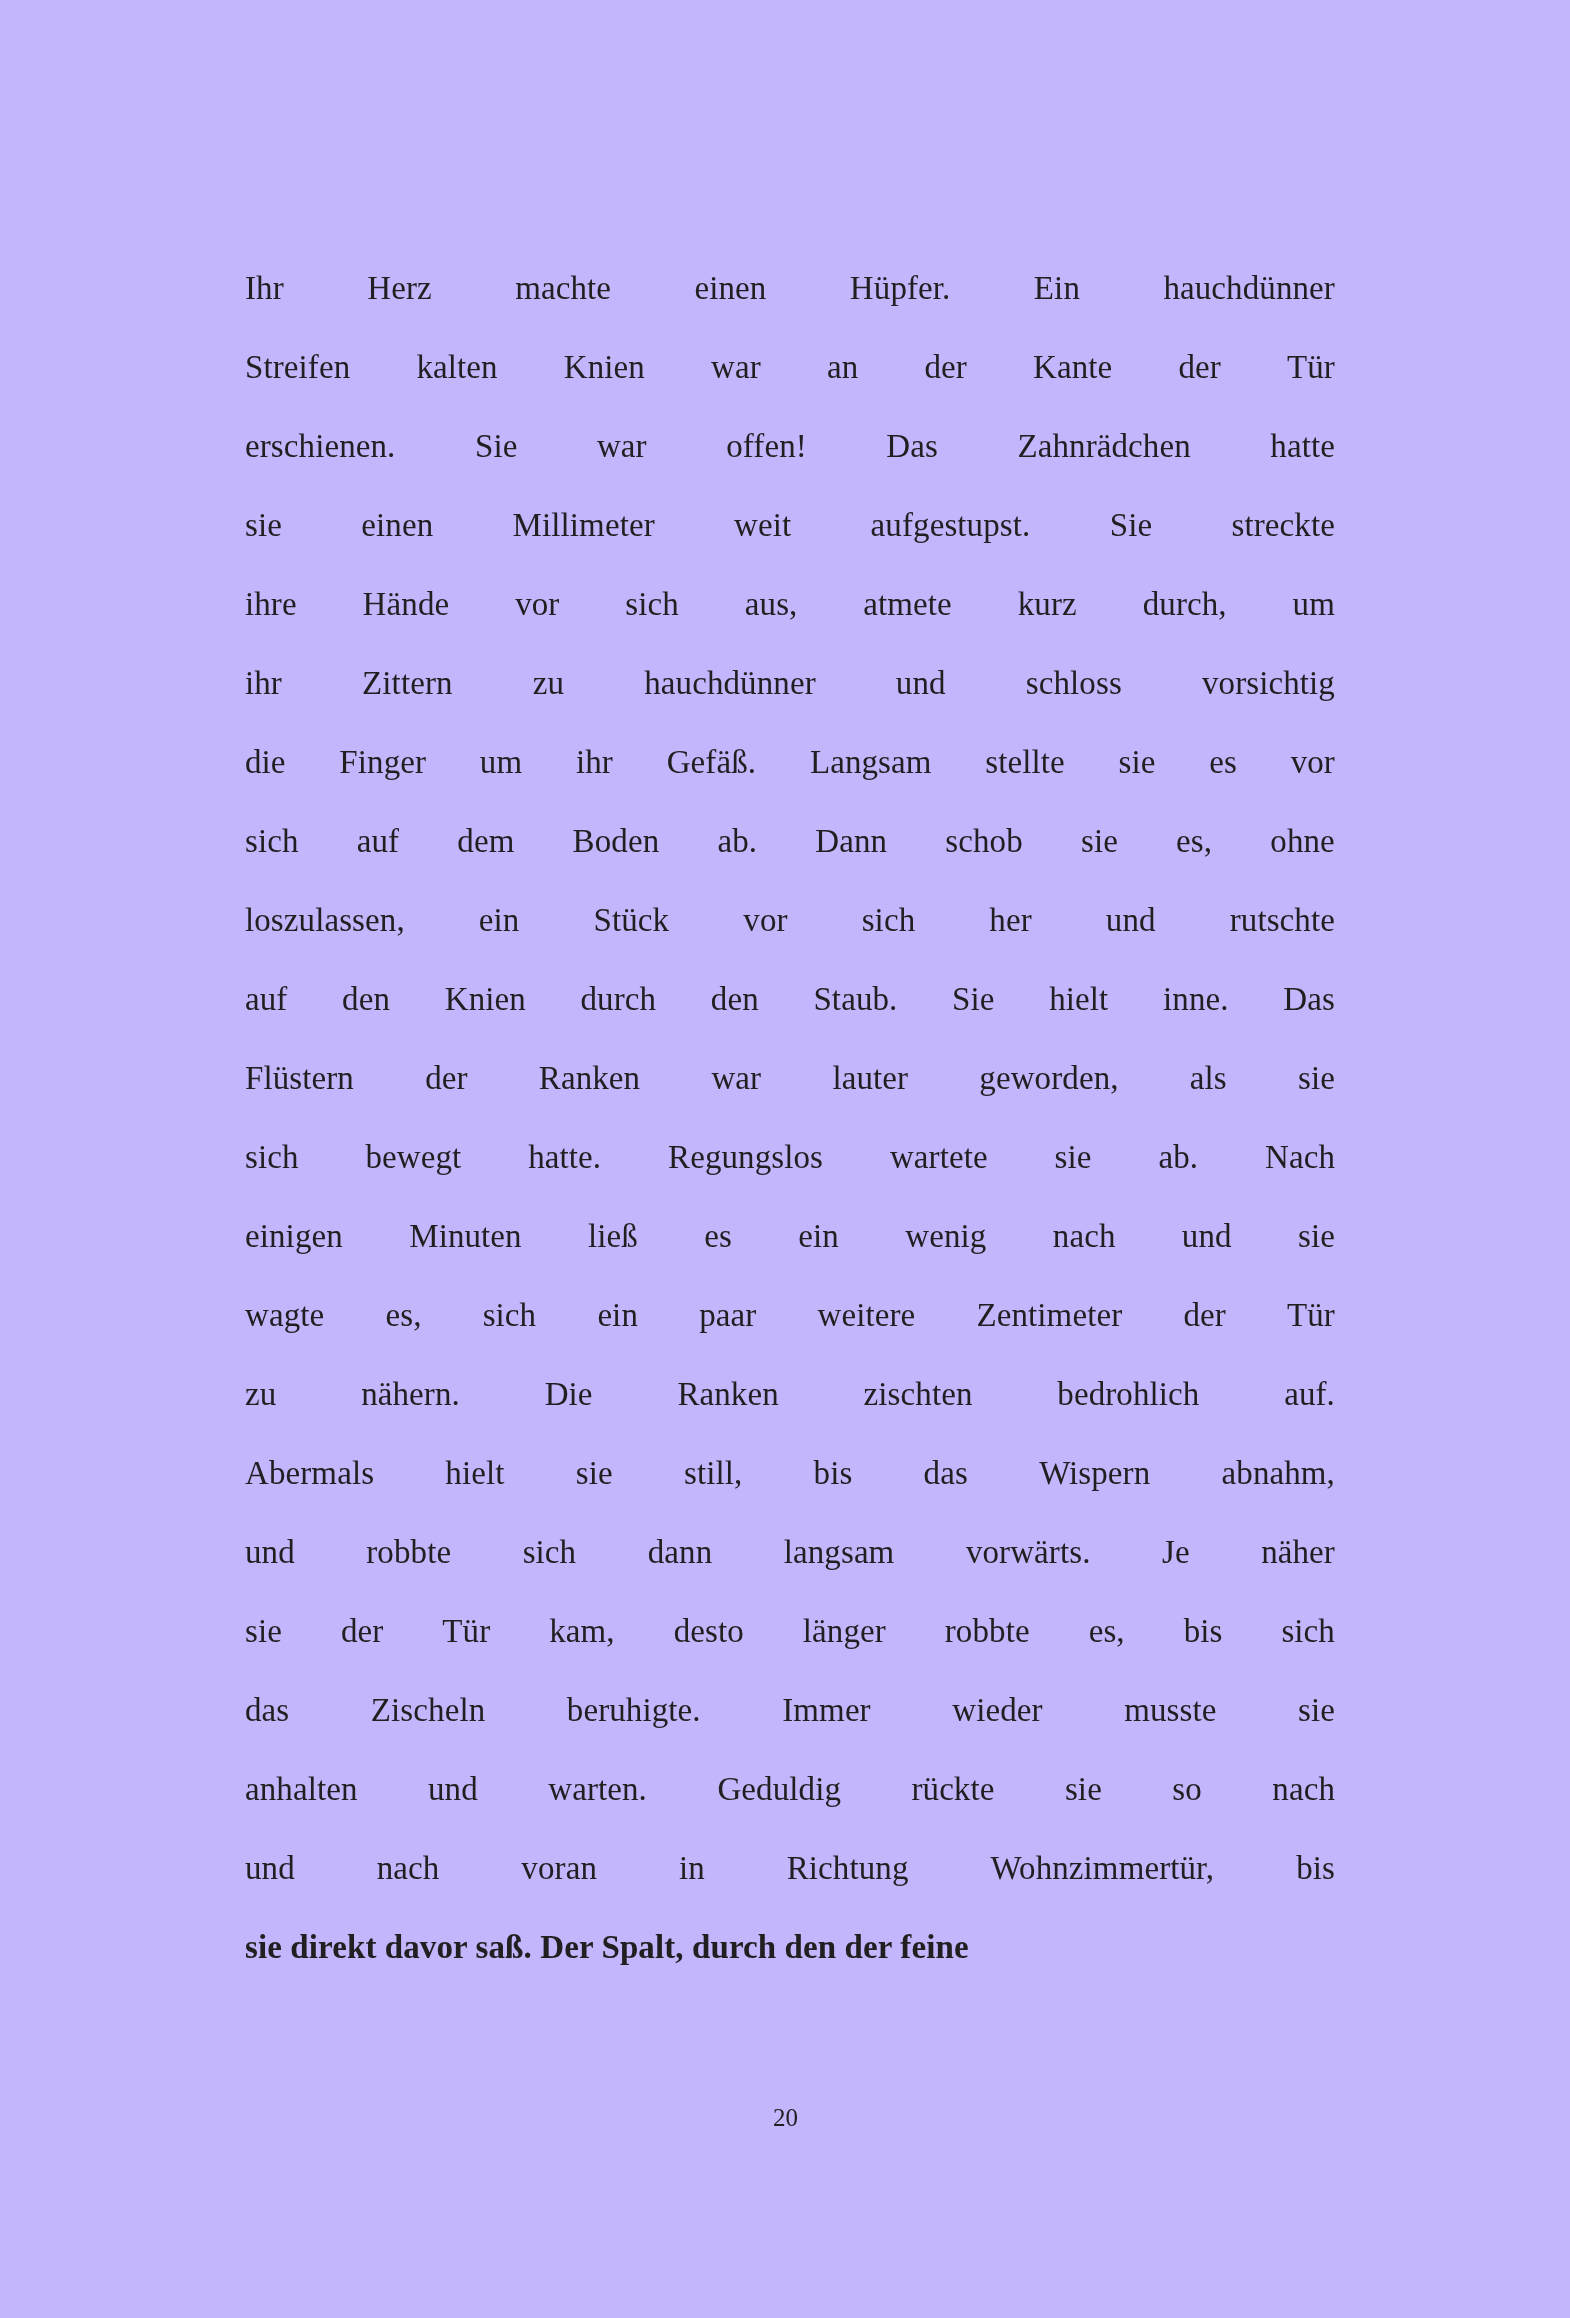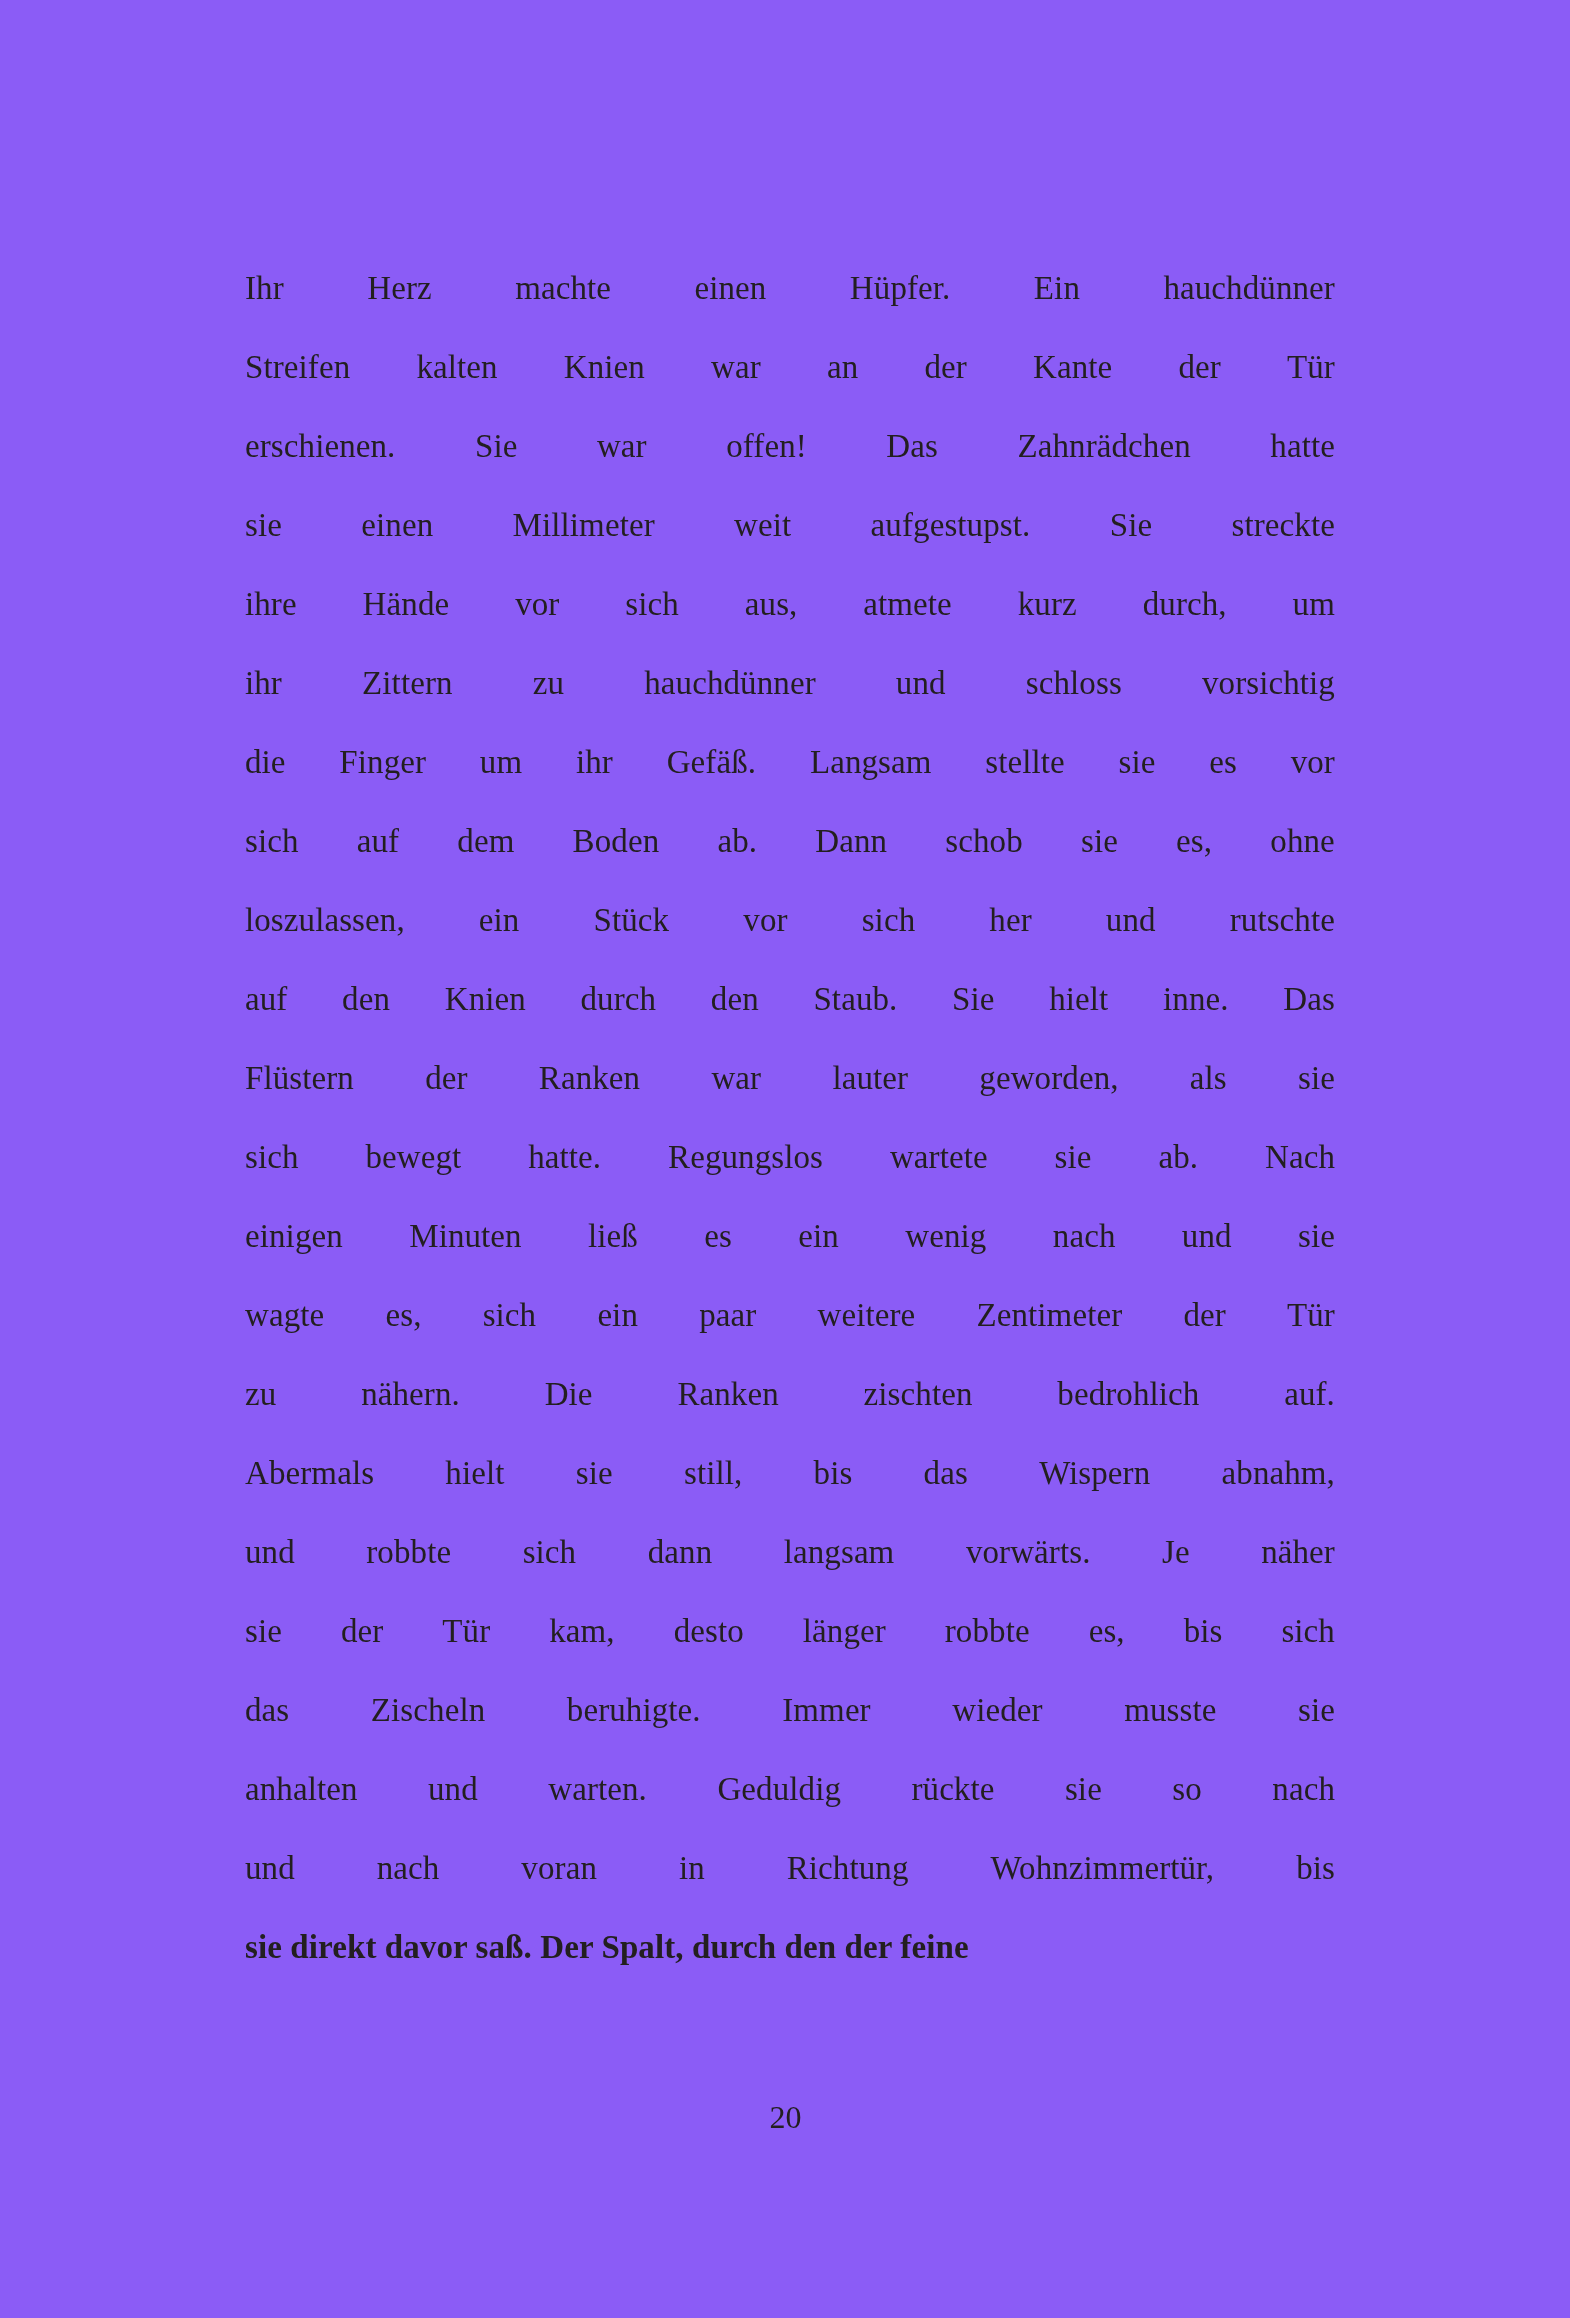--- a/index.html
+++ b/index.html
@@ -6,21 +6,21 @@
   html, body {
     margin: 0;
     padding: 0;
     background: #ffffff;
   }
 
   .page {
     position: relative;
     width: 1571px;
     height: 2319px;
-    background: #8b5cf6;
+    background: #c4b5fd;
     box-sizing: border-box;
     overflow: hidden;
   }
 
   .text-block {
     position: absolute;
     left: 245px;
     top: 249px;
     width: 1090px;
   }
@@ -52,21 +52,21 @@
     font-weight: bold;
   }
 
   .folio {
     position: absolute;
     left: 0;
     top: 2100px;
     width: 1571px;
     text-align: center;
     font-family: "Liberation Serif", "DejaVu Serif", serif;
-    font-size: 32px;
+    font-size: 25px;
     line-height: 35px;
     color: #231f20;
   }
 </style>
 </head>
 <body>
 
 <div class="page">
 
   <div class="text-block">

